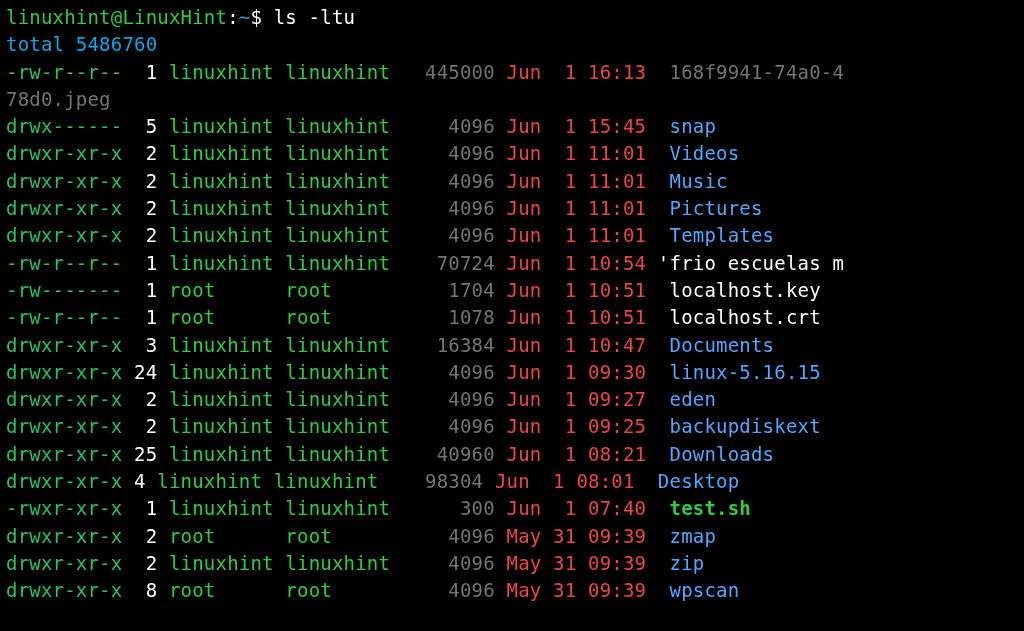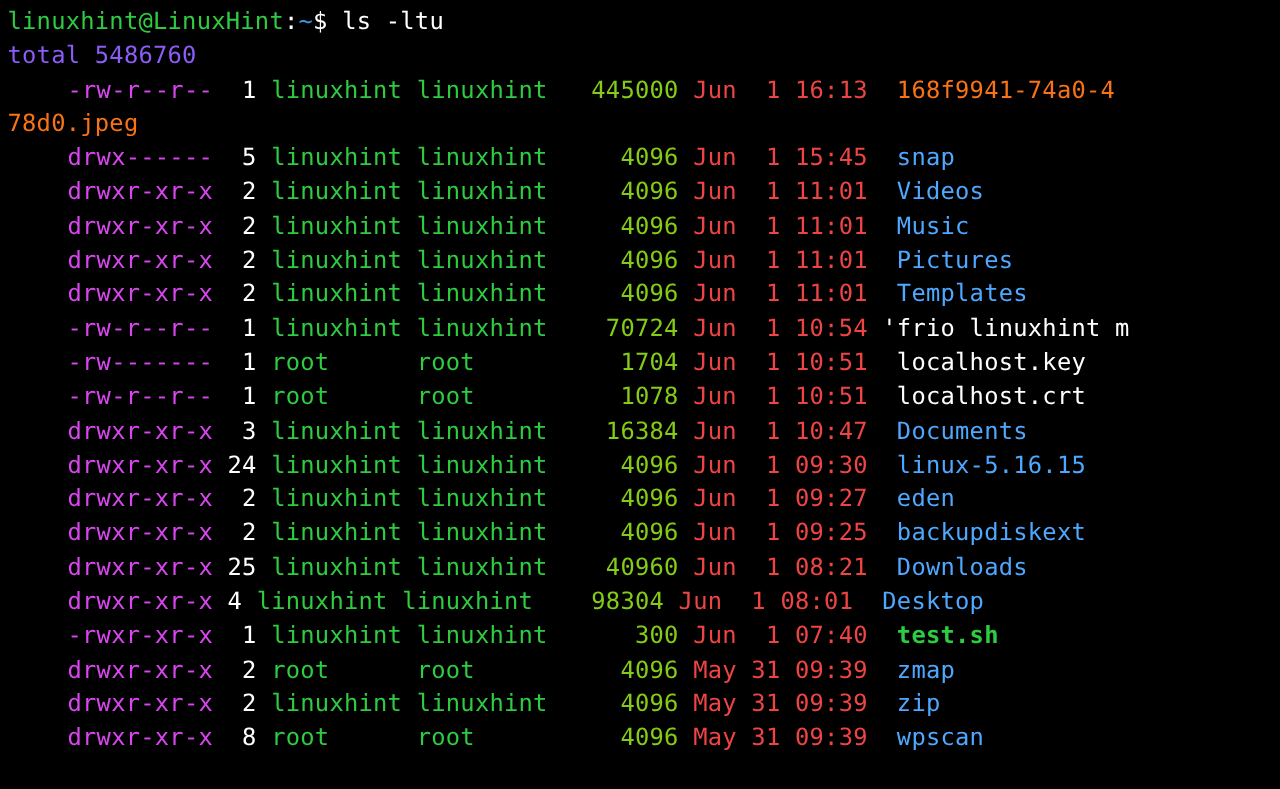--- a/index.html
+++ b/index.html
@@ -12,47 +12,47 @@
       padding: 4px 6px;
       width: 1024px;
       overflow: hidden;
       letter-spacing: 0.2px;
     }
     .prompt-user { color: #2ecc40; }
     .prompt-colon { color: #ffffff; }
     .prompt-path { color: #3498db; }
     .prompt-dollar { color: #ffffff; }
     .command { color: #ffffff; }
-    .total { color: #8b5cf6; }
-    .perm-orange { color: #d946ef; margin-left: 48px; }
+    .total { color: #0ea5e9; }
+    .perm-orange { color: #22c55e; }
     .owner { color: #2ecc40; }
     .group { color: #2ecc40; }
-    .size { color: #84cc16; }
+    .size { color: #737373; }
     .date { color: #ef4444; }
-    .filename-reg { color: #f97316; }
+    .filename-reg { color: #737373; }
     .filename-dir { color: #4fa8ff; }
     .filename-white { color: #ffffff; }
     .filename-exec { color: #2ecc40; font-weight: bold; }
     .line { white-space: pre; }
   </style>
 </head>
 <body>
 
 <div class="terminal">
   <div class="line"><span class="prompt-user">linuxhint@LinuxHint</span><span class="prompt-colon">:</span><span class="prompt-path">~</span><span class="prompt-dollar">$</span> <span class="command">ls -ltu</span></div>
   <div class="line total">total 5486760</div>
   <div id="listing">
       <div class="line"><span class="perm-orange">-rw-r--r--</span> <span class="filename-white"> 1</span> <span class="owner">linuxhint</span> <span class="group">linuxhint</span><span class="size">   445000</span> <span class="date">Jun</span> <span class="date"> 1</span> <span class="date">16:13</span> <span class="filename-reg"> 168f9941-74a0-4</span></div>
       <div class="line filename-reg">78d0.jpeg</div>
       <div class="line"><span class="perm-orange">drwx------</span> <span class="filename-white"> 5</span> <span class="owner">linuxhint</span> <span class="group">linuxhint</span><span class="size">     4096</span> <span class="date">Jun</span> <span class="date"> 1</span> <span class="date">15:45</span> <span class="filename-dir"> snap</span></div>
       <div class="line"><span class="perm-orange">drwxr-xr-x</span> <span class="filename-white"> 2</span> <span class="owner">linuxhint</span> <span class="group">linuxhint</span><span class="size">     4096</span> <span class="date">Jun</span> <span class="date"> 1</span> <span class="date">11:01</span> <span class="filename-dir"> Videos</span></div>
       <div class="line"><span class="perm-orange">drwxr-xr-x</span> <span class="filename-white"> 2</span> <span class="owner">linuxhint</span> <span class="group">linuxhint</span><span class="size">     4096</span> <span class="date">Jun</span> <span class="date"> 1</span> <span class="date">11:01</span> <span class="filename-dir"> Music</span></div>
       <div class="line"><span class="perm-orange">drwxr-xr-x</span> <span class="filename-white"> 2</span> <span class="owner">linuxhint</span> <span class="group">linuxhint</span><span class="size">     4096</span> <span class="date">Jun</span> <span class="date"> 1</span> <span class="date">11:01</span> <span class="filename-dir"> Pictures</span></div>
       <div class="line"><span class="perm-orange">drwxr-xr-x</span> <span class="filename-white"> 2</span> <span class="owner">linuxhint</span> <span class="group">linuxhint</span><span class="size">     4096</span> <span class="date">Jun</span> <span class="date"> 1</span> <span class="date">11:01</span> <span class="filename-dir"> Templates</span></div>
-      <div class="line"><span class="perm-orange">-rw-r--r--</span> <span class="filename-white"> 1</span> <span class="owner">linuxhint</span> <span class="group">linuxhint</span><span class="size">    70724</span> <span class="date">Jun</span> <span class="date"> 1</span> <span class="date">10:54</span> <span class="filename-white">'frio linuxhint m</span></div>
+      <div class="line"><span class="perm-orange">-rw-r--r--</span> <span class="filename-white"> 1</span> <span class="owner">linuxhint</span> <span class="group">linuxhint</span><span class="size">    70724</span> <span class="date">Jun</span> <span class="date"> 1</span> <span class="date">10:54</span> <span class="filename-white">'frio escuelas m</span></div>
       <div class="line"><span class="perm-orange">-rw-------</span> <span class="filename-white"> 1</span> <span class="owner">root     </span> <span class="group">root     </span><span class="size">     1704</span> <span class="date">Jun</span> <span class="date"> 1</span> <span class="date">10:51</span> <span class="filename-white"> localhost.key</span></div>
       <div class="line"><span class="perm-orange">-rw-r--r--</span> <span class="filename-white"> 1</span> <span class="owner">root     </span> <span class="group">root     </span><span class="size">     1078</span> <span class="date">Jun</span> <span class="date"> 1</span> <span class="date">10:51</span> <span class="filename-white"> localhost.crt</span></div>
       <div class="line"><span class="perm-orange">drwxr-xr-x</span> <span class="filename-white"> 3</span> <span class="owner">linuxhint</span> <span class="group">linuxhint</span><span class="size">    16384</span> <span class="date">Jun</span> <span class="date"> 1</span> <span class="date">10:47</span> <span class="filename-dir"> Documents</span></div>
       <div class="line"><span class="perm-orange">drwxr-xr-x</span> <span class="filename-white">24</span> <span class="owner">linuxhint</span> <span class="group">linuxhint</span><span class="size">     4096</span> <span class="date">Jun</span> <span class="date"> 1</span> <span class="date">09:30</span> <span class="filename-dir"> linux-5.16.15</span></div>
       <div class="line"><span class="perm-orange">drwxr-xr-x</span> <span class="filename-white"> 2</span> <span class="owner">linuxhint</span> <span class="group">linuxhint</span><span class="size">     4096</span> <span class="date">Jun</span> <span class="date"> 1</span> <span class="date">09:27</span> <span class="filename-dir"> eden</span></div>
       <div class="line"><span class="perm-orange">drwxr-xr-x</span> <span class="filename-white"> 2</span> <span class="owner">linuxhint</span> <span class="group">linuxhint</span><span class="size">     4096</span> <span class="date">Jun</span> <span class="date"> 1</span> <span class="date">09:25</span> <span class="filename-dir"> backupdiskext</span></div>
       <div class="line"><span class="perm-orange">drwxr-xr-x</span> <span class="filename-white">25</span> <span class="owner">linuxhint</span> <span class="group">linuxhint</span><span class="size">    40960</span> <span class="date">Jun</span> <span class="date"> 1</span> <span class="date">08:21</span> <span class="filename-dir"> Downloads</span></div>
       <div class="line"><span class="perm-orange">drwxr-xr-x</span> <span class="filename-white">4</span> <span class="owner">linuxhint</span> <span class="group">linuxhint</span><span class="size">    98304</span> <span class="date">Jun</span> <span class="date"> 1</span> <span class="date">08:01</span> <span class="filename-dir"> Desktop</span></div>
       <div class="line"><span class="perm-orange">-rwxr-xr-x</span> <span class="filename-white"> 1</span> <span class="owner">linuxhint</span> <span class="group">linuxhint</span><span class="size">      300</span> <span class="date">Jun</span> <span class="date"> 1</span> <span class="date">07:40</span> <span class="filename-exec"> test.sh</span></div>
       <div class="line"><span class="perm-orange">drwxr-xr-x</span> <span class="filename-white"> 2</span> <span class="owner">root     </span> <span class="group">root     </span><span class="size">     4096</span> <span class="date">May</span> <span class="date">31</span> <span class="date">09:39</span> <span class="filename-dir"> zmap</span></div>

